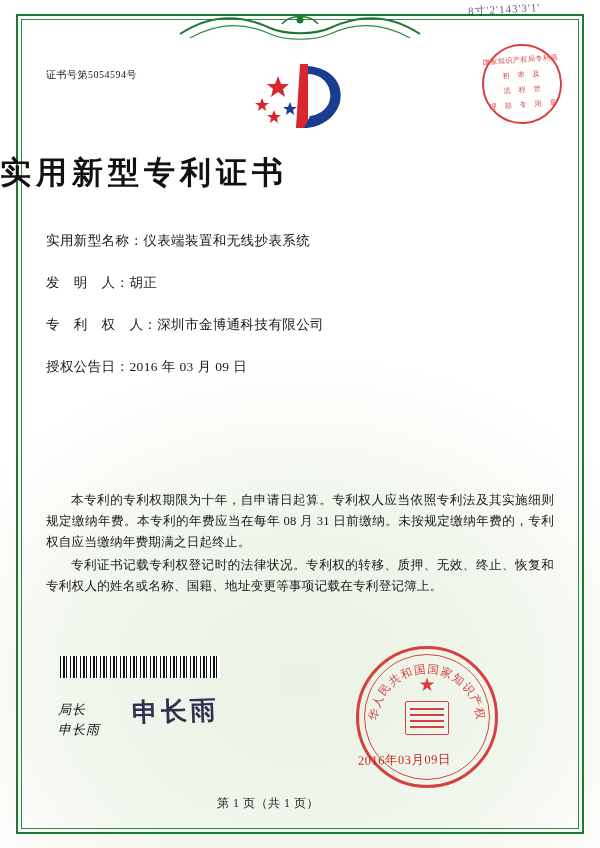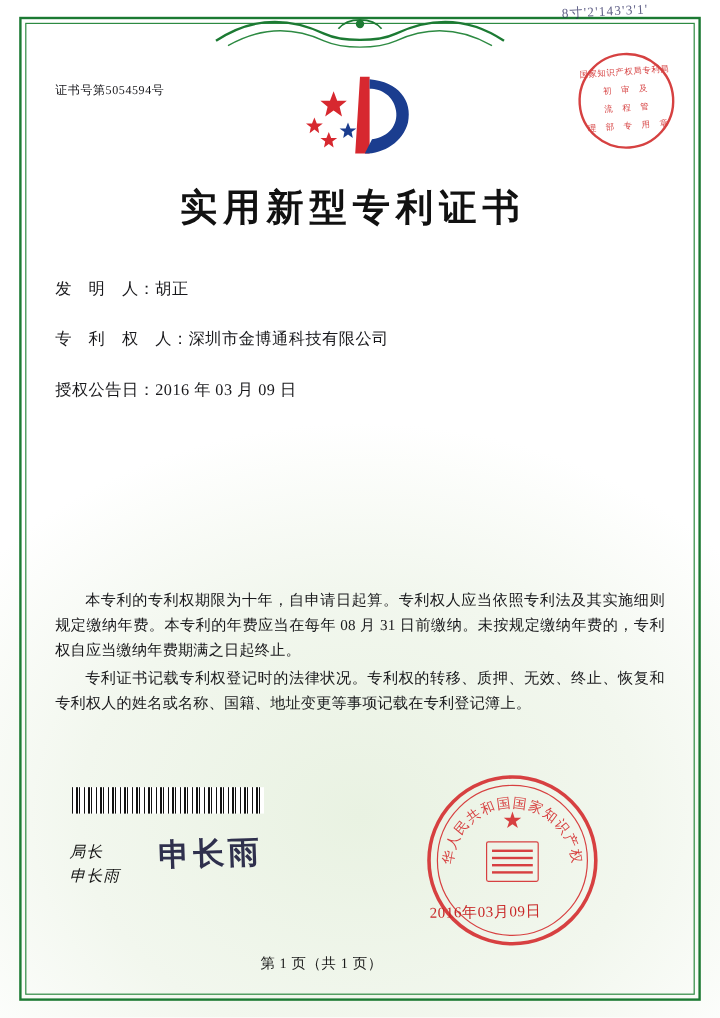--- a/index.html
+++ b/index.html
@@ -106,21 +106,21 @@
   .red-seal-top .rs1 { top: 9px; }
   .red-seal-top .rs2 { top: 24px; }
   .red-seal-top .rs3 { top: 39px; }
   .red-seal-top .rs4 { top: 54px; }
 
   .title {
     position: absolute;
     left: 0;
     top: 152px;
     width: 588px;
-    text-align: center;
+    text-align: left;
     font-size: 31px;
     font-weight: bold;
     letter-spacing: 5px;
     color: #111;
     font-family: "Liberation Serif", serif;
   }
 
   .fields {
     position: absolute;
     left: 46px;
@@ -312,20 +312,23 @@
     <div class="rs-line rs1">国家知识产权局专利局</div>
     <div class="rs-line rs2">初　审　及</div>
     <div class="rs-line rs3">流　程　管</div>
     <div class="rs-line rs4">理　部　专　用　章</div>
   </div>
 
   <div class="title">实用新型专利证书</div>
 
   <div class="fields">
     <div class="field-row">
+      <span class="field-label">实用新型名称：</span><span class="field-value">仪表端装置和无线抄表系统</span>
+    </div>
+    <div class="field-row">
       <span class="field-label">发　明　人：</span><span class="field-value">胡正</span>
     </div>
     <div class="field-row">
       <span class="field-label">专　利　权　人：</span><span class="field-value">深圳市金博通科技有限公司</span>
     </div>
     <div class="field-row">
       <span class="field-label">授权公告日：</span><span class="field-value">2016 年 03 月 09 日</span>
     </div>
   </div>
 

